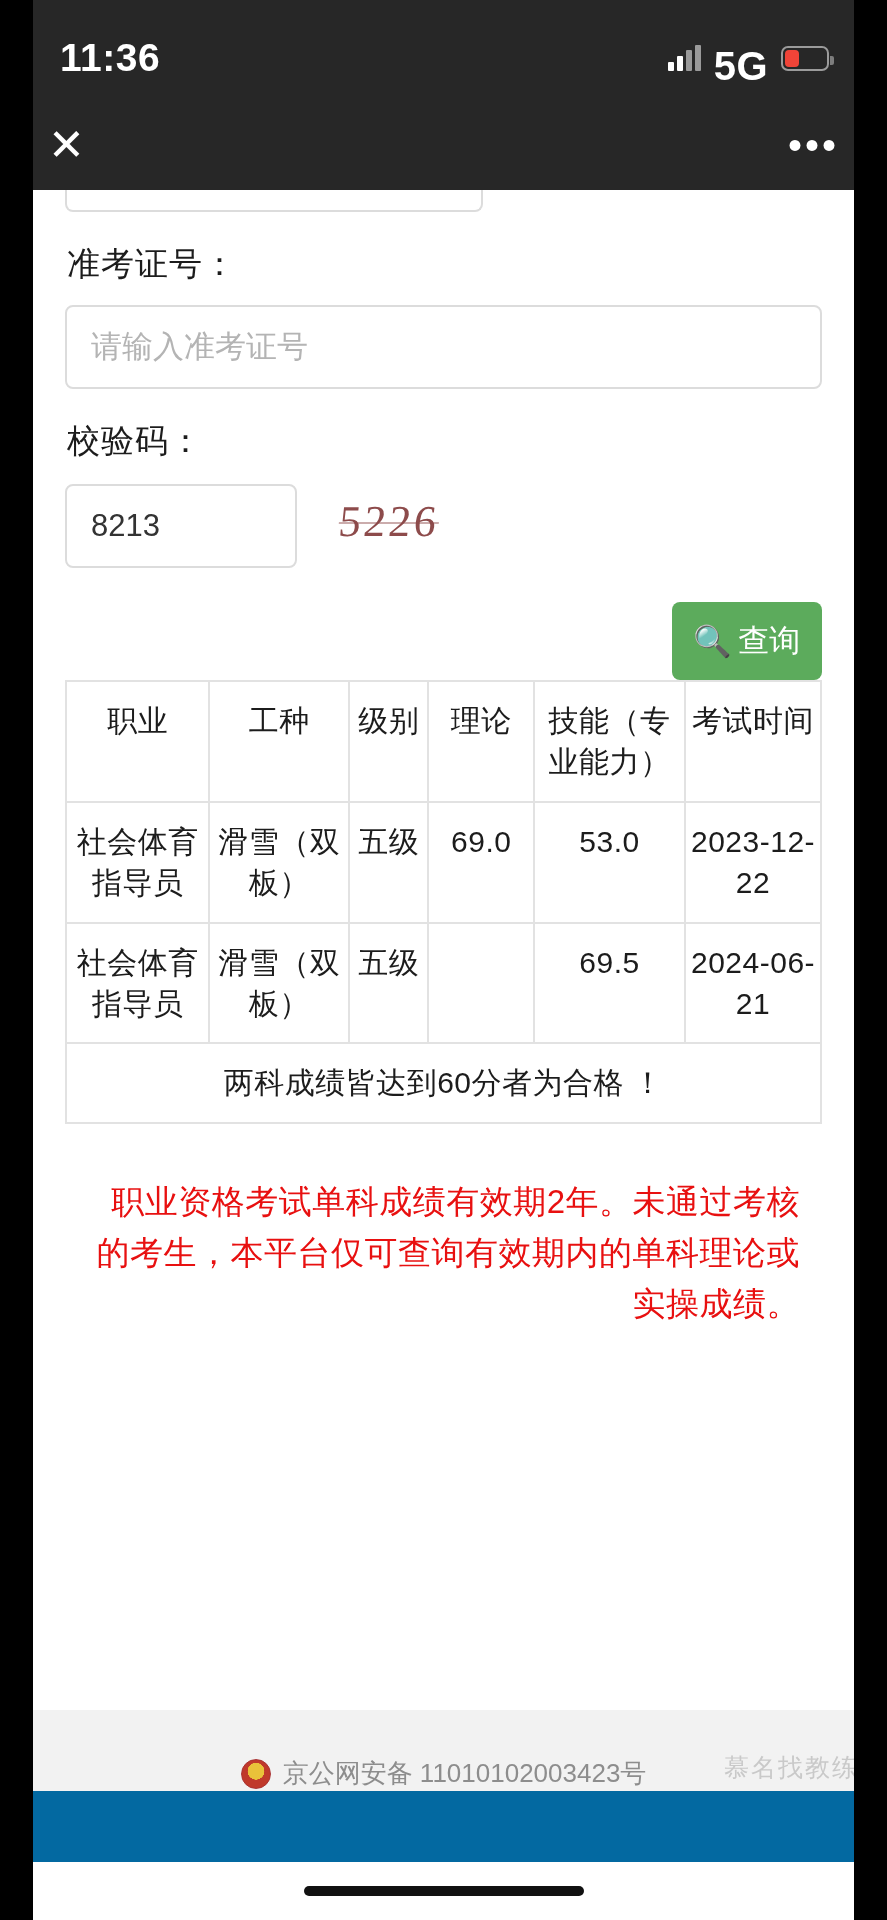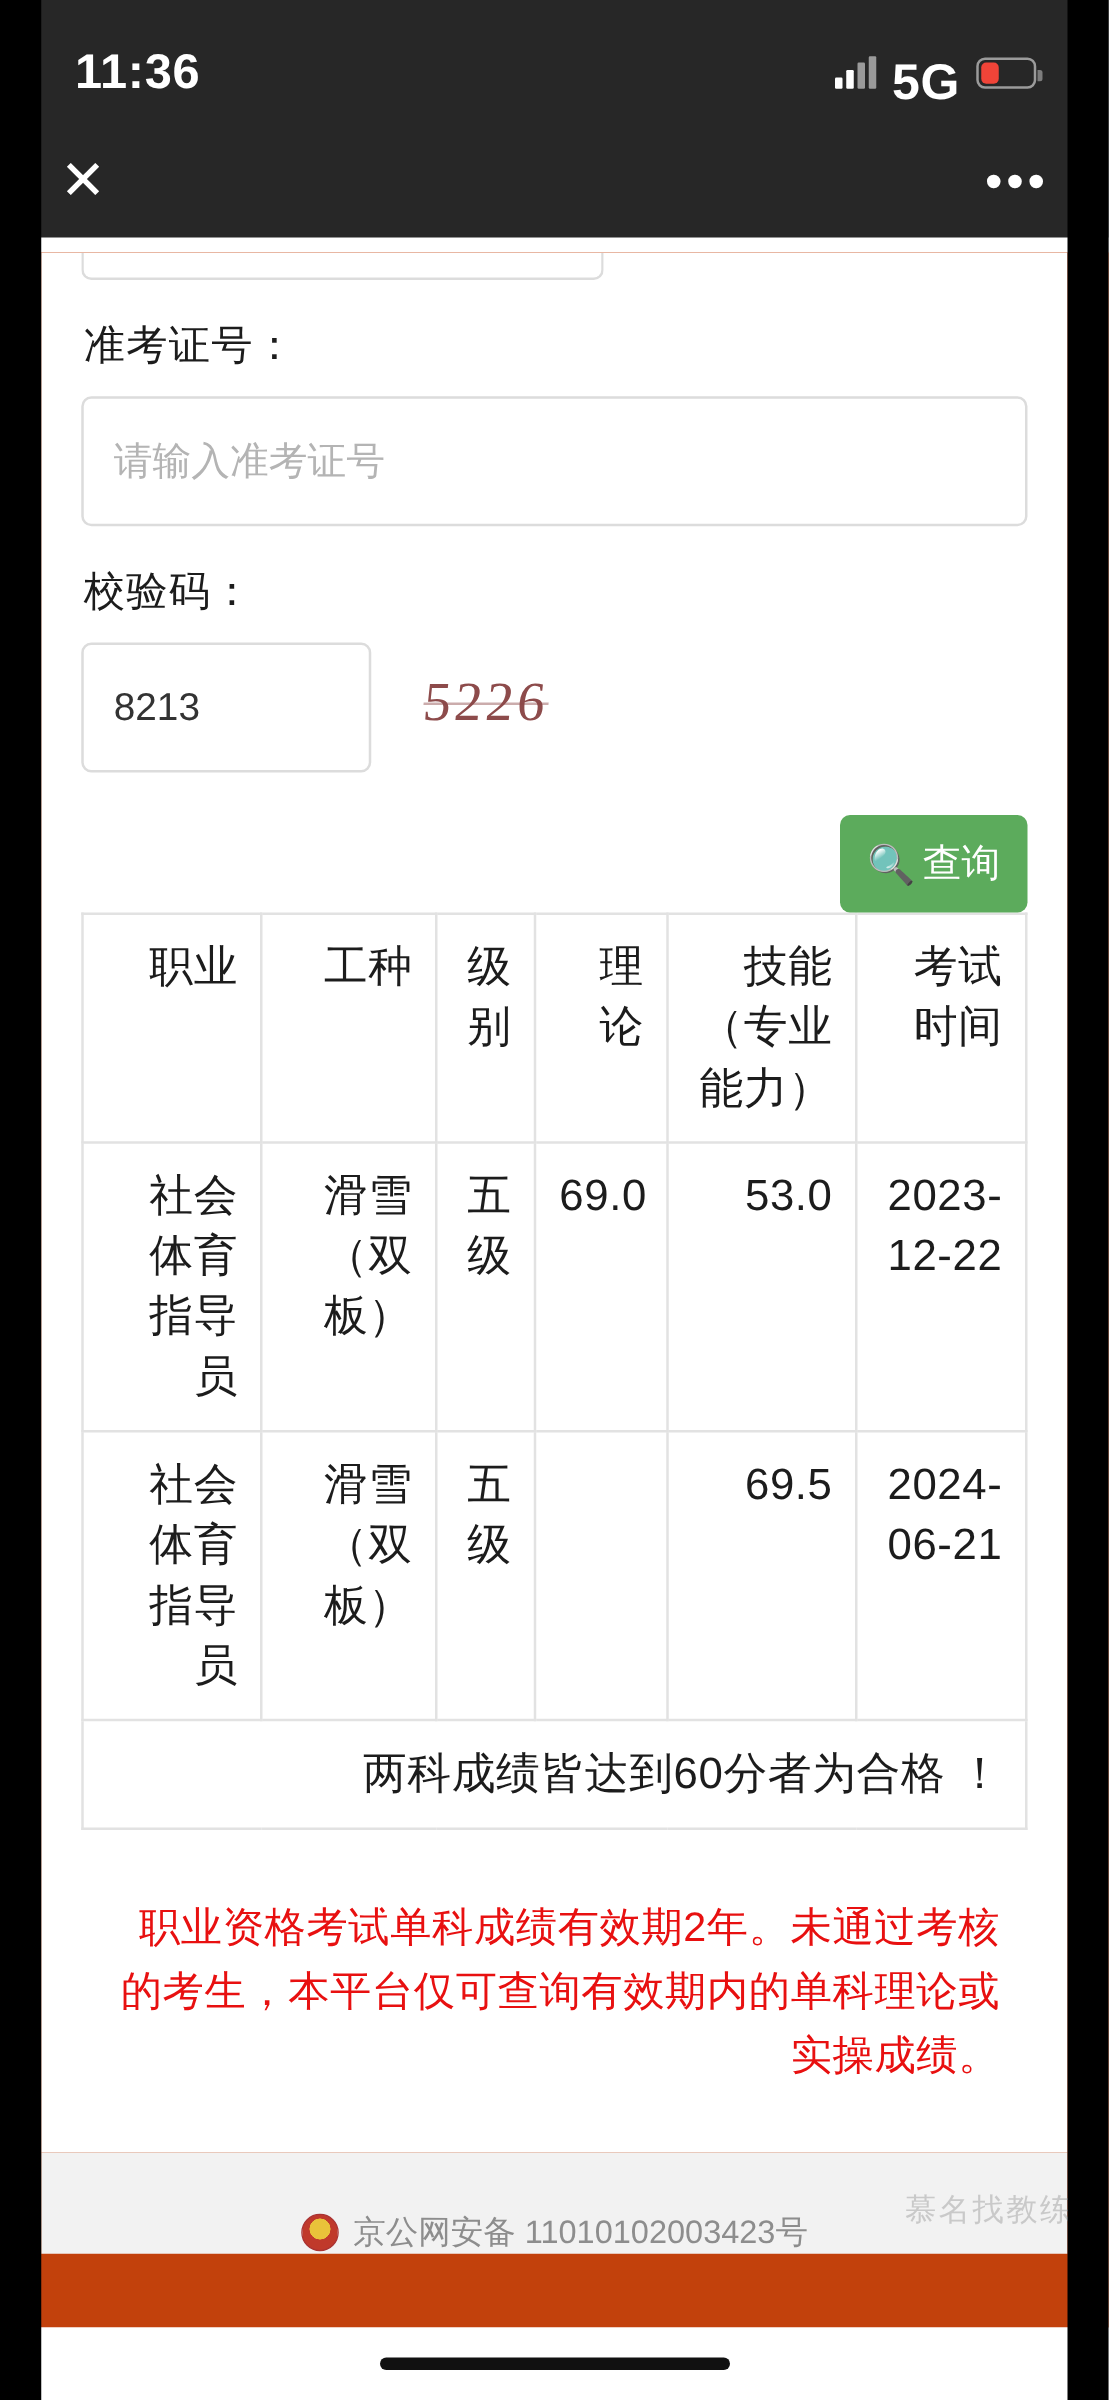--- a/index.html
+++ b/index.html
@@ -136,25 +136,24 @@
     letter-spacing: 3px;
     color: #ffffff;
     width: 60px;
     text-align: right;
     line-height: 0.6;
   }
 
   
   .page {
     flex: 1 1 auto;
-    background: #c2410c;
+    background: #0369a1;
     padding: 0 33px;
     overflow: hidden;
     position: relative;
-    margin-top: 12px;
   }
   .card {
     background: #ffffff;
     margin: 0 -0px;
     padding: 0 32px 40px 32px;
     min-height: 1520px;
   }
   .top-clip {
     height: 22px;
     border: 2px solid #dcdcdc;
@@ -164,21 +163,21 @@
     margin-top: 0;
   }
   .field-label {
     font-size: 33px;
     color: #1c1c1c;
     margin: 30px 0 18px 2px;
     letter-spacing: 1px;
   }
   .text-input {
     width: 100%;
-    height: 104px;
+    height: 84px;
     border: 2px solid #dcdcdc;
     border-radius: 8px;
     font-size: 31px;
     color: #333;
     padding: 0 24px;
     background: #fff;
     font-family: "Liberation Sans", sans-serif;
   }
   .text-input::placeholder { color: #b4b4b4; }
   .text-input.short { width: 232px; }
@@ -222,25 +221,25 @@
   }
 
   
   table.results {
     width: 100%;
     border-collapse: collapse;
     table-layout: fixed;
   }
   table.results th, table.results td {
     border: 2px solid #e2e2e2;
-    padding: 18px 18px;
-    font-size: 35px;
+    padding: 18px 4px;
+    font-size: 30px;
     color: #1c1c1c;
     font-weight: normal;
-    text-align: right;
+    text-align: center;
     vertical-align: top;
     line-height: 1.38;
     letter-spacing: 0.5px;
   }
   col.c0 { width: 19%; }
   col.c1 { width: 18.5%; }
   col.c2 { width: 10.5%; }
   col.c3 { width: 14%; }
   col.c4 { width: 20%; }
   col.c5 { width: 18%; }

